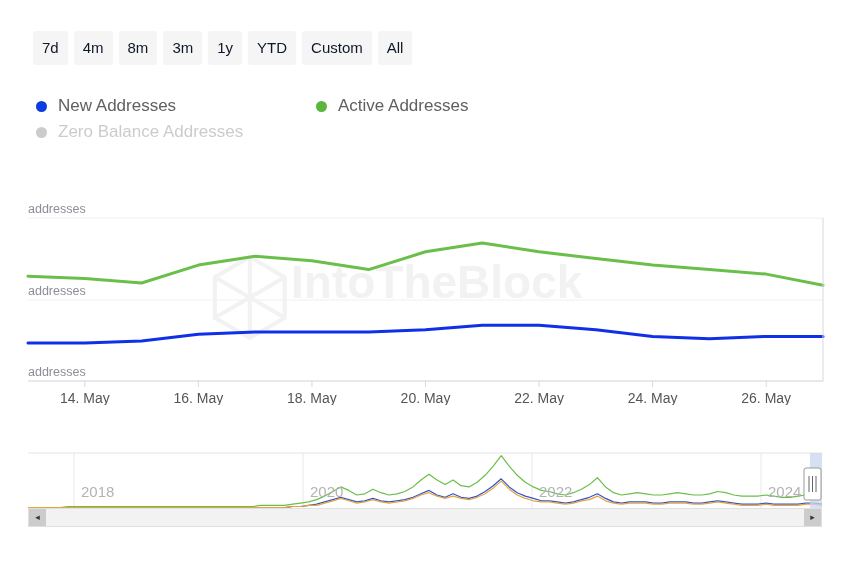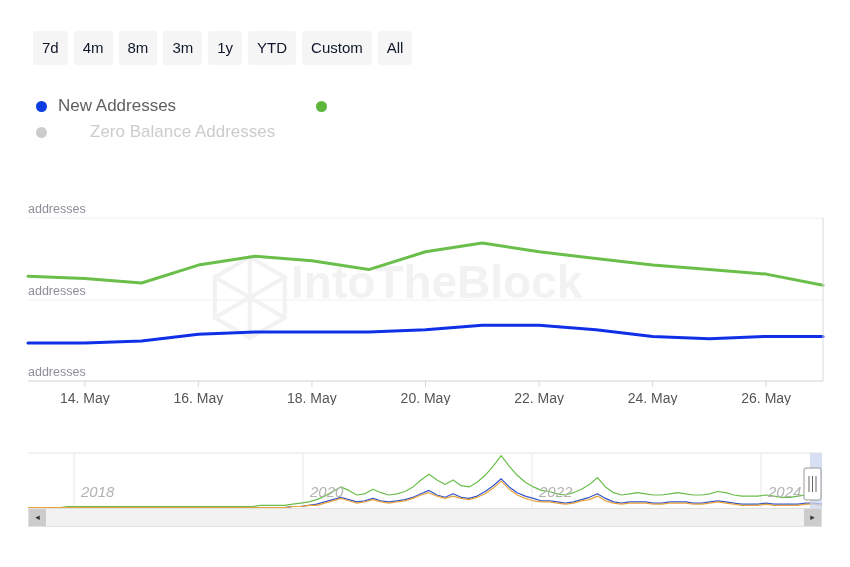--- a/index.html
+++ b/index.html
@@ -59,21 +59,21 @@
     height: 11px;
     border-radius: 50%;
     margin-right: 11px;
     flex: none;
   }
   .legend-label {
     font-size: 17px;
     white-space: nowrap;
   }
   .legend-col.active .legend-label { color: #606060; }
-  .legend-col.muted  .legend-label { color: #cccccc; margin-left: 32px; }
+  .legend-col.muted  .legend-label { color: #cccccc; }
   .legend-col.muted  .legend-dot   { background: #cccccc !important; }
 
   
   #chart-area {
     position: absolute;
     left: 0;
     top: 180px;
     width: 850px;
     height: 225px;
   }
@@ -102,21 +102,20 @@
   }
   .wm-logo { stroke: #f2f2f2; stroke-width: 4.5; fill: none; }
 
   
   #navigator {
     position: absolute;
     left: 0;
     top: 440px;
     width: 850px;
     height: 90px;
-    font-style: italic;
   }
   #nav-svg { display: block; }
   .nav-year {
     font-family: "Liberation Sans", sans-serif;
     font-size: 15px;
     fill: #b3b3b3;
   }
   .nav-grid { stroke: #e8e8e8; stroke-width: 1; }
   .nav-top  { stroke: #e4e4e4; stroke-width: 1; }
 
@@ -160,20 +159,21 @@
   </div>
 
 <div id="legend">
   <div class="legend-row">
     <div class="legend-col active">
       <span class="legend-dot" style="background: rgb(11, 61, 224);"></span>
       <span class="legend-label">New Addresses</span>
     </div>
     <div class="legend-col active">
       <span class="legend-dot" style="background: rgb(92, 182, 60);"></span>
+      <span class="legend-label">Active Addresses</span>
     </div>
   </div>
   <div class="legend-row">
     <div class="legend-col muted">
       <span class="legend-dot" style="background: rgb(204, 204, 204);"></span>
       <span class="legend-label">Zero Balance Addresses</span>
     </div>
   </div>
 </div>
 

